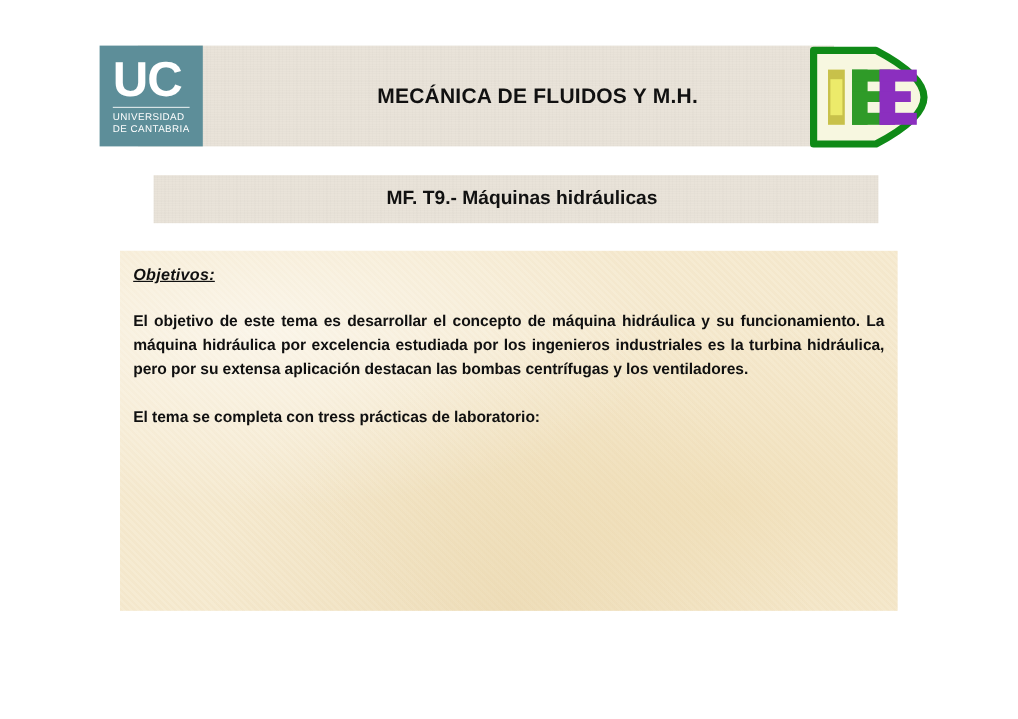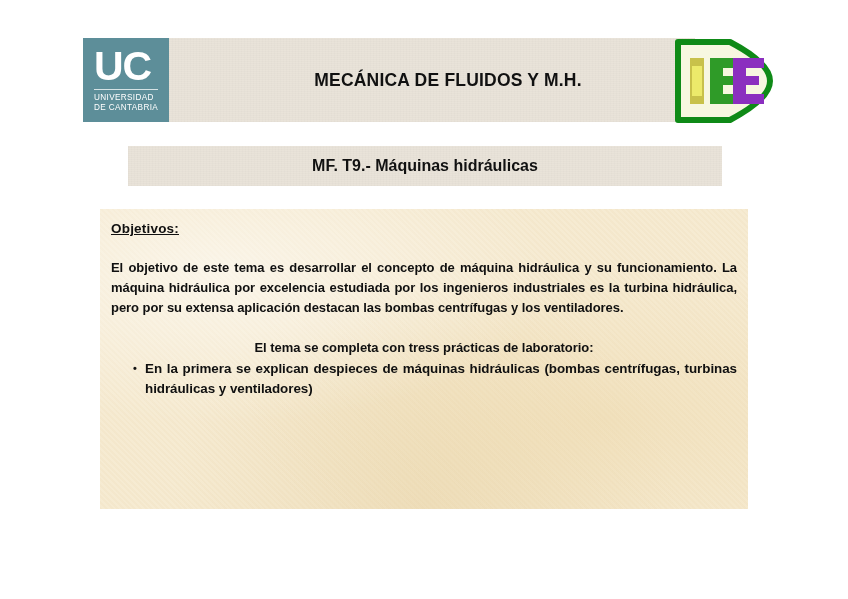--- a/index.html
+++ b/index.html
@@ -97,20 +97,21 @@
     top: 146px;
     width: 594px;
     height: 40px;
     background:
       repeating-linear-gradient(0deg, rgba(0,0,0,0.012) 0 1px, rgba(255,255,255,0.012) 1px 2px),
       repeating-linear-gradient(90deg, rgba(0,0,0,0.010) 0 1px, rgba(255,255,255,0.010) 1px 3px),
       #e9e3d9;
     display: flex;
     align-items: center;
     justify-content: center;
+    padding-left: 10px;
   }
   #subtitle-text {
     font-size: 16px;
     font-weight: bold;
     color: #111111;
     white-space: nowrap;
   }
 
   
   #content-box {
@@ -129,33 +130,34 @@
     padding: 12px 9px 0 9px;
     color: #101010;
   }
 
   #objetivos-heading {
     font-size: 13.5px;
     font-weight: bold;
     text-decoration: underline;
     margin: 0 0 20px 2px;
     letter-spacing: 0.2px;
+    font-style: italic;
   }
 
   .para {
     font-size: 13px;
     font-weight: bold;
     line-height: 20px;
     text-align: justify;
     margin: 0 2px;
     letter-spacing: -0.05px;
   }
 
   #intro-paragraph { margin-top: 22px; }
-  #practicas-paragraph { margin-top: 20px; text-align: center; }
+  #practicas-paragraph { margin-top: 20px; text-align: left; }
 
   #bullet-list {
     list-style: none;
     margin: 1px 0 0 0;
     padding: 0 2px 0 24px;
   }
   #bullet-list li {
     position: relative;
     font-size: 13.4px;
     font-weight: bold;
@@ -221,16 +223,15 @@
 
 <div id="content-box">
 
   <div id="objetivos-heading">Objetivos:</div>
 
   <p id="intro-paragraph" class="para">El objetivo de este tema es desarrollar el concepto de máquina hidráulica y su funcionamiento. La máquina hidráulica por excelencia estudiada por los ingenieros industriales es la turbina hidráulica, pero por su extensa aplicación destacan las bombas centrífugas y los ventiladores.</p>
 
   <p id="practicas-paragraph" class="para">El tema se completa con tress prácticas de laboratorio:</p>
 
   <ul id="bullet-list">
-    <li>En la primera se explican despieces de máquinas hidráulicas (bombas centrífugas, turbinas hidráulicas y ventiladores)</li>
   </ul>
 
 </div>
 
 </body></html>

